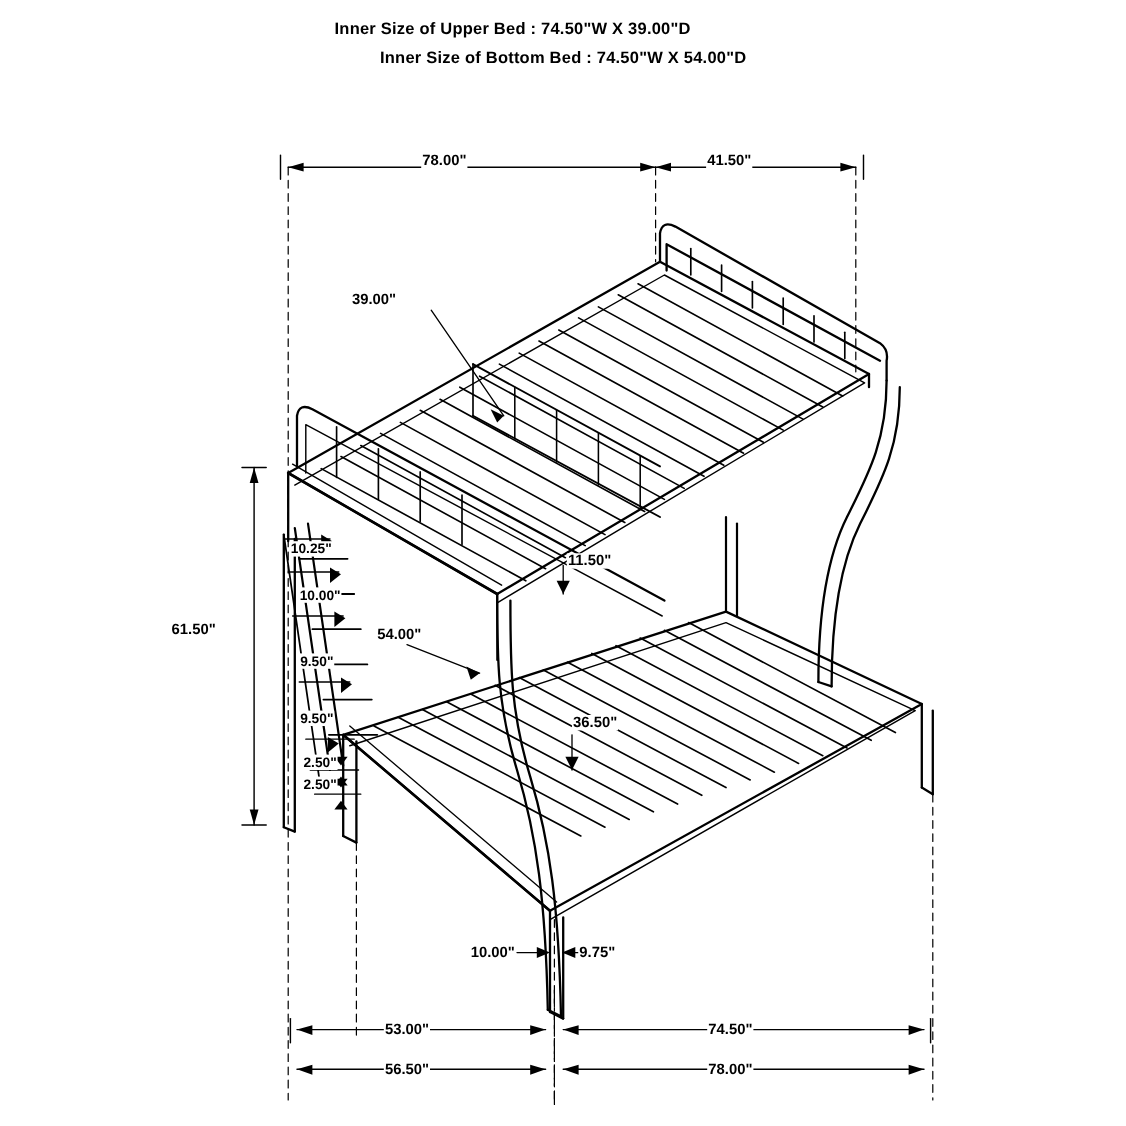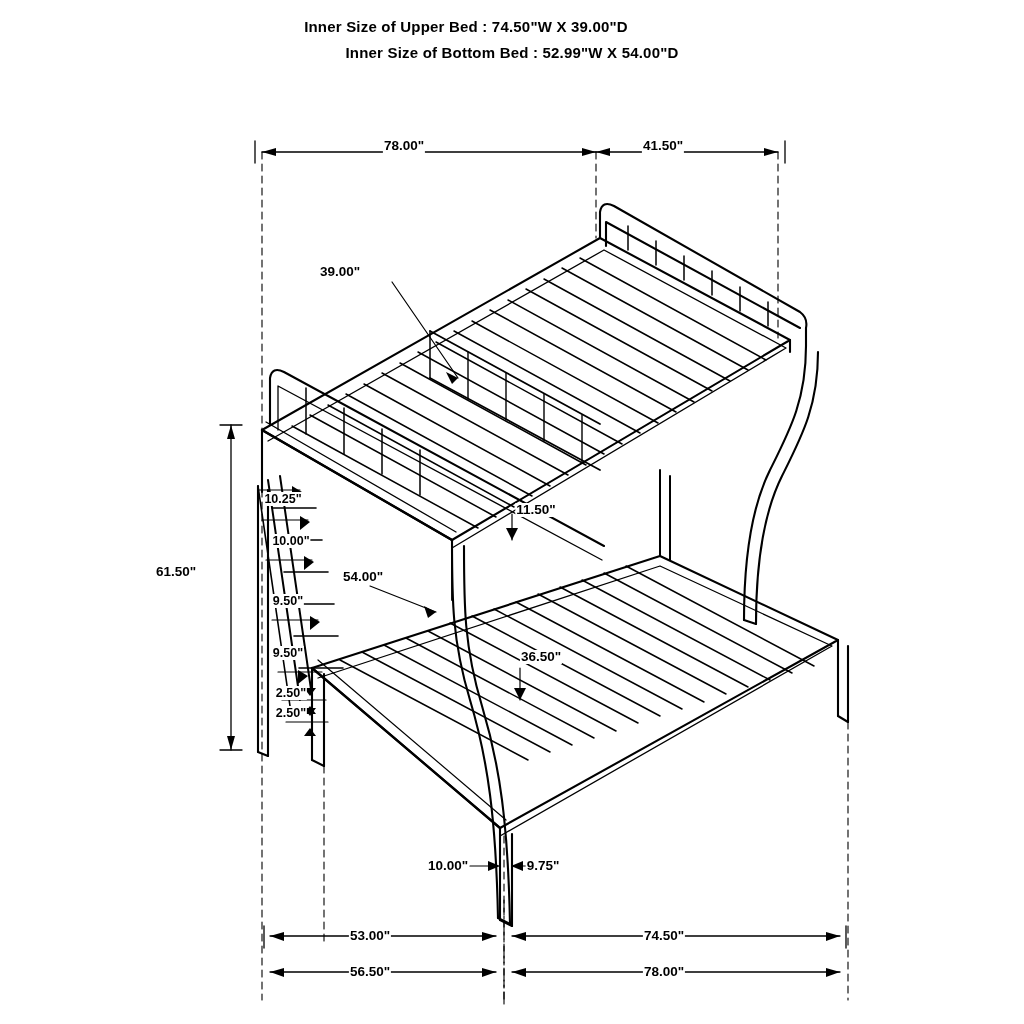--- a/index.html
+++ b/index.html
@@ -33,21 +33,21 @@
   .lbl.sm{font-size:12.5px;}
   svg{position:absolute;left:0;top:0;}
 </style>
 </head>
 <body>
 
 <div id="stage">
 
   <div class="hdr">
     <div class="l1">Inner Size of Upper Bed : 74.50"W X 39.00"D</div>
-    <div class="l2">Inner Size of Bottom Bed : 52.99"W X 54.00"D</div>
+    <div class="l2">Inner Size of Bottom Bed : 74.50"W X 54.00"D</div>
   </div>
 
   <svg width="1024" height="1024" viewBox="0 0 1024 1024">
     <g fill="none" stroke="#000" stroke-width="2.1" stroke-linecap="round" stroke-linejoin="round">
 
       <path d="M262,430 L600,238 L790,340 L452,540 Z"></path>
       <path d="M268,441 L604,250 L786,348 L452,548" stroke-width="1.3"></path>
 
       <g stroke-width="1.5">
         <path d="M292,426 L478,528"></path>

